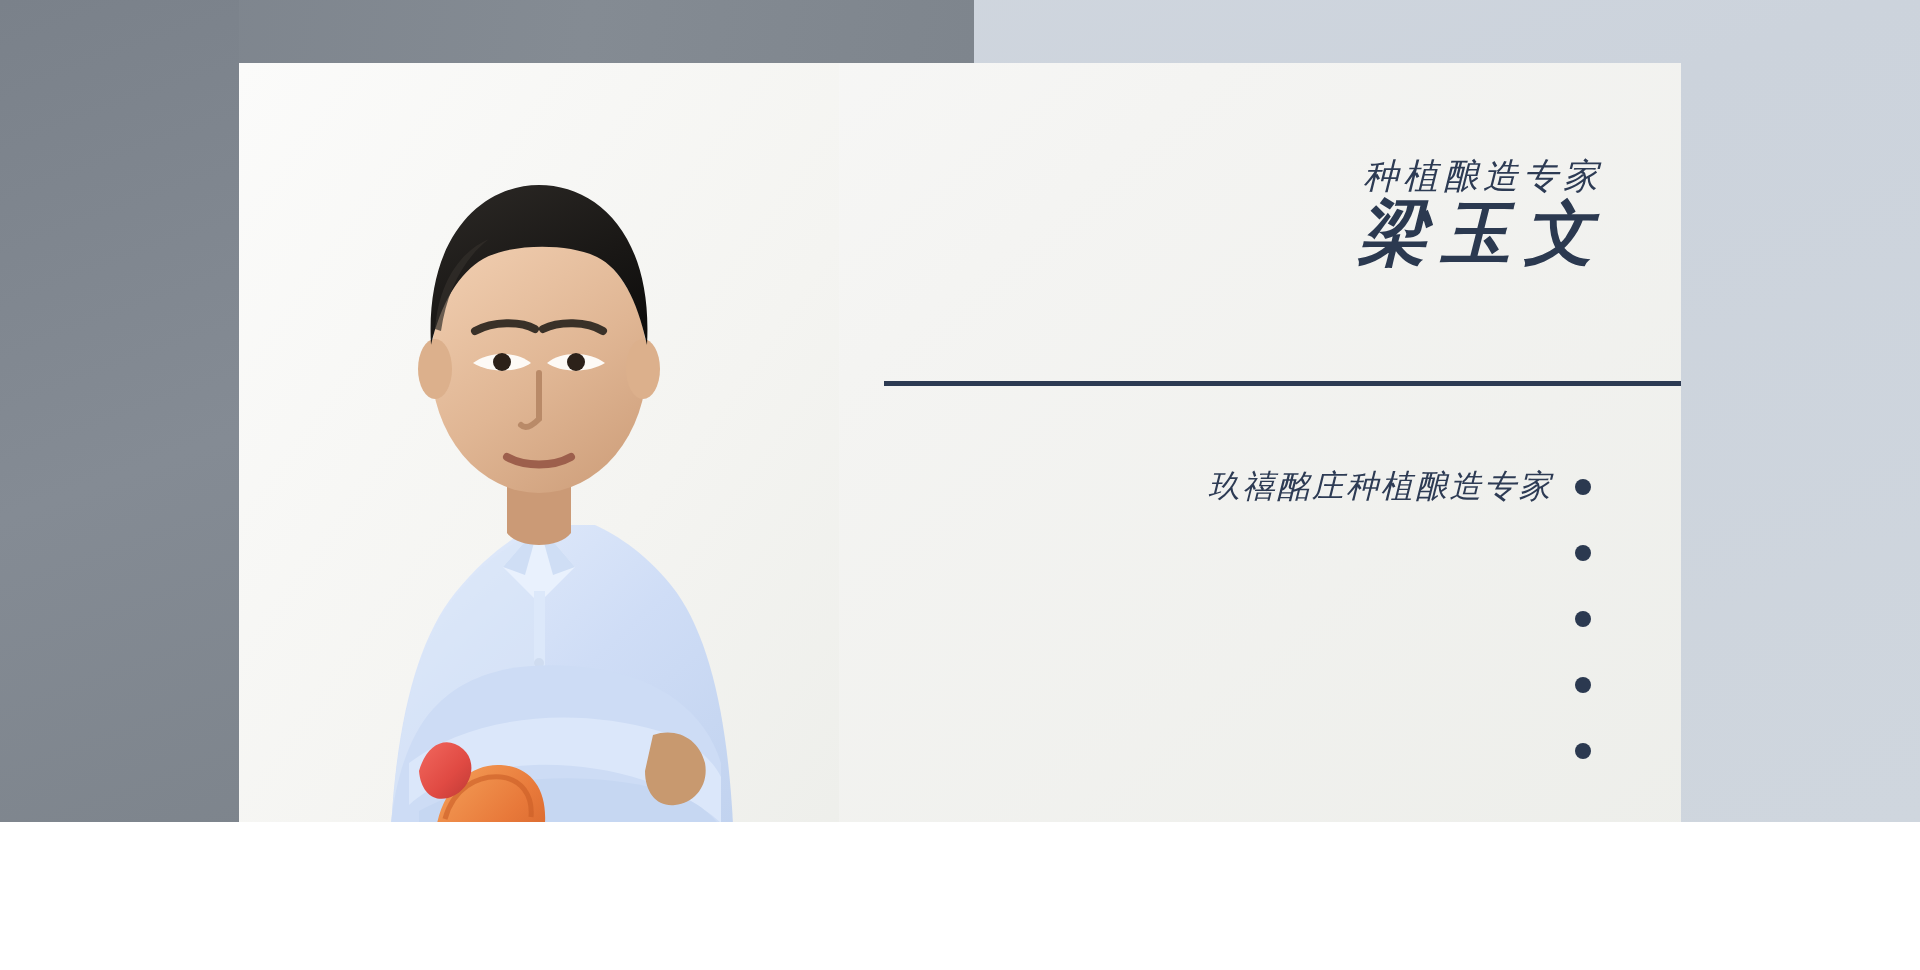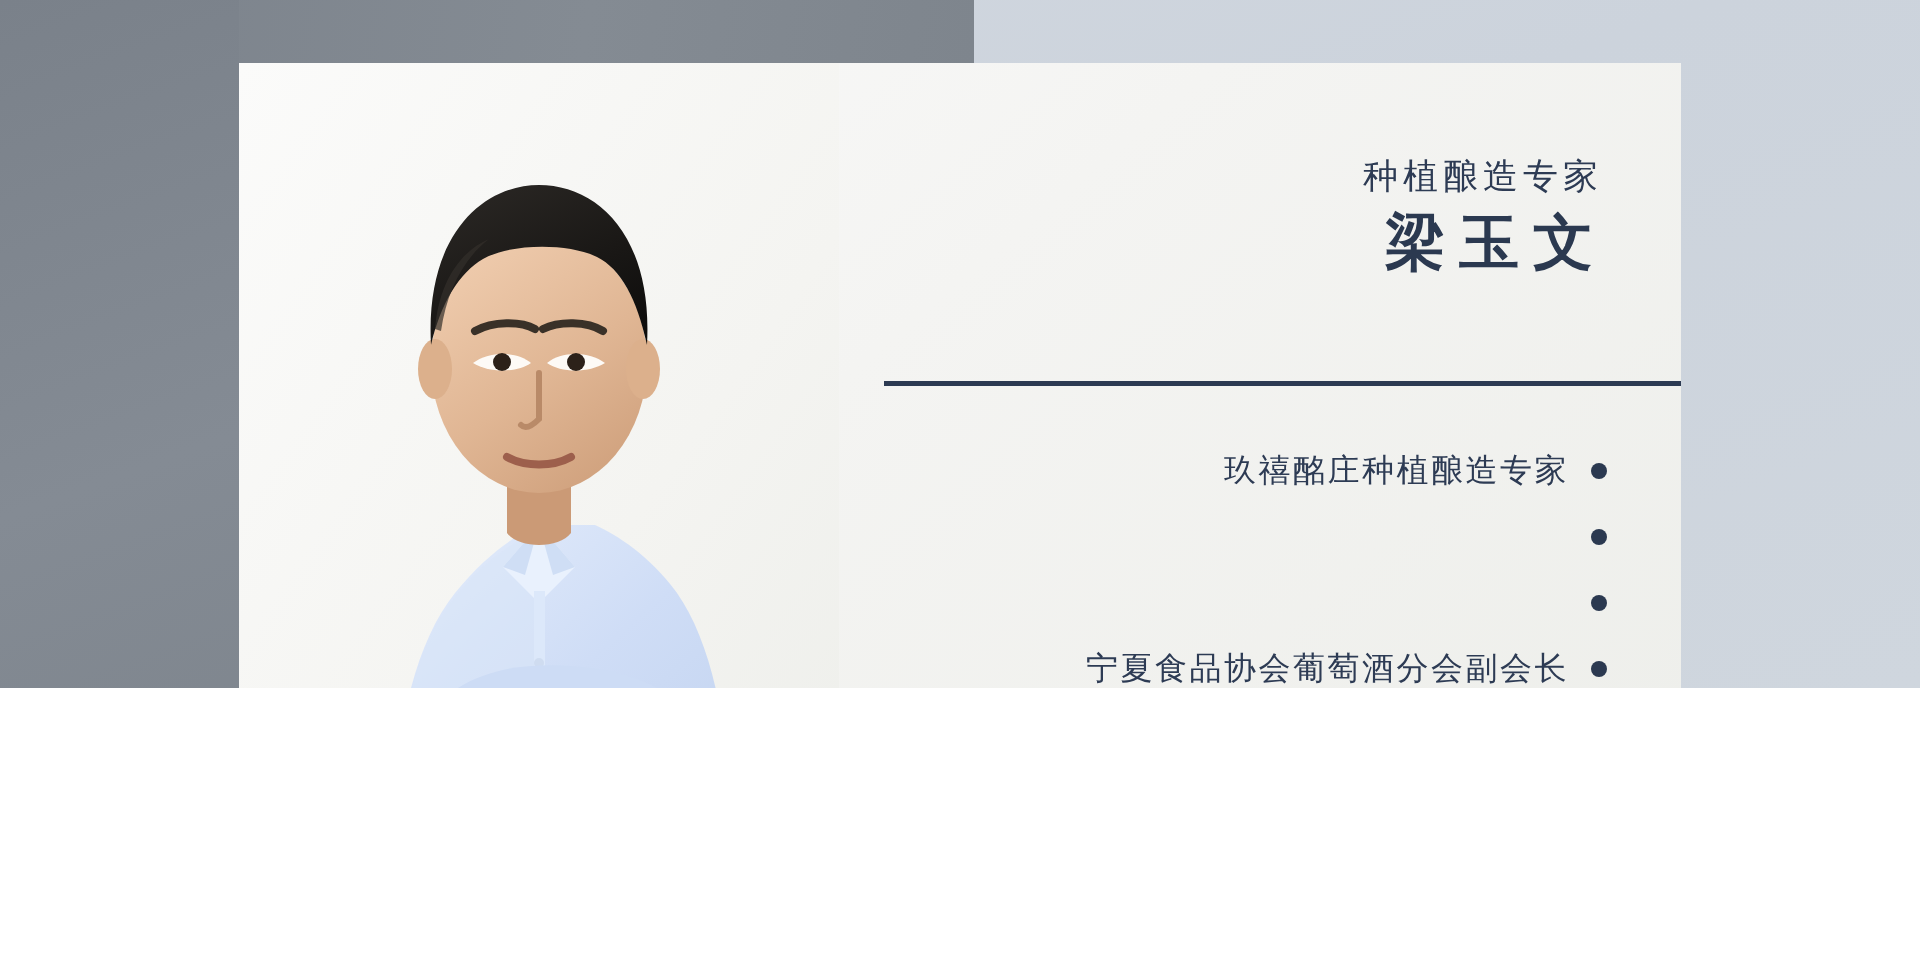--- a/index.html
+++ b/index.html
@@ -10,23 +10,24 @@
   body {
     width: 1920px;
     height: 970px;
     overflow: hidden;
     font-family: "Liberation Sans", "DejaVu Sans", sans-serif;
   }
 
   #stage {
     position: relative;
     width: 1920px;
-    height: 688px;
+    height: 822px;
     background: linear-gradient(160deg, #d2d8e0 0%, #ccd3dc 45%, #cfd6de 100%);
     overflow: hidden;
+    font-style: italic;
   }
 
   
   .bg-gray-top {
     position: absolute;
     left: 0;
     top: 0;
     width: 974px;
     height: 64px;
     background: linear-gradient(100deg, #7b828b 0%, #848b93 60%, #7e858d 100%);
@@ -103,23 +104,23 @@
     letter-spacing: 5px;
     color: #2d3b54;
     font-weight: 400;
     white-space: nowrap;
     text-indent: 5px;
   }
 
   .person-name {
     position: absolute;
     right: 74px;
-    top: 148px;
+    top: 134px;
     font-family: "Liberation Serif", "DejaVu Serif", serif;
-    font-size: 60px;
+    font-size: 69px;
     line-height: 1.08;
     letter-spacing: 14px;
     text-indent: 14px;
     font-weight: 700;
     color: #2b3950;
     white-space: nowrap;
   }
 
   .divider {
     position: absolute;
@@ -129,21 +130,21 @@
     height: 5px;
     background: #2c3a52;
   }
 
   .cred-list {
     position: absolute;
     right: 74px;
     top: 381px;
     width: 760px;
     list-style: none;
-    margin: 0;
+    margin: 16px;
     padding: 0;
   }
   .cred-item {
     display: flex;
     align-items: center;
     justify-content: flex-end;
     height: 54px;
     margin-bottom: 12px;
     white-space: nowrap;
   }
@@ -286,21 +287,20 @@
           <span class="cred-text">玖禧酩庄种植酿造专家</span>
           <span class="cred-bullet"></span>
         </li>
         <li class="cred-item">
           <span class="cred-bullet"></span>
         </li>
         <li class="cred-item">
           <span class="cred-bullet"></span>
         </li>
         <li class="cred-item">
-          <span class="cred-text">宁夏食品协会葡萄酒分会副会长</span>
           <span class="cred-bullet"></span>
         </li>
         <li class="cred-item">
           <span class="cred-bullet"></span>
         </li>
       </ul>
 
     </div>
   </div>
 </div>

